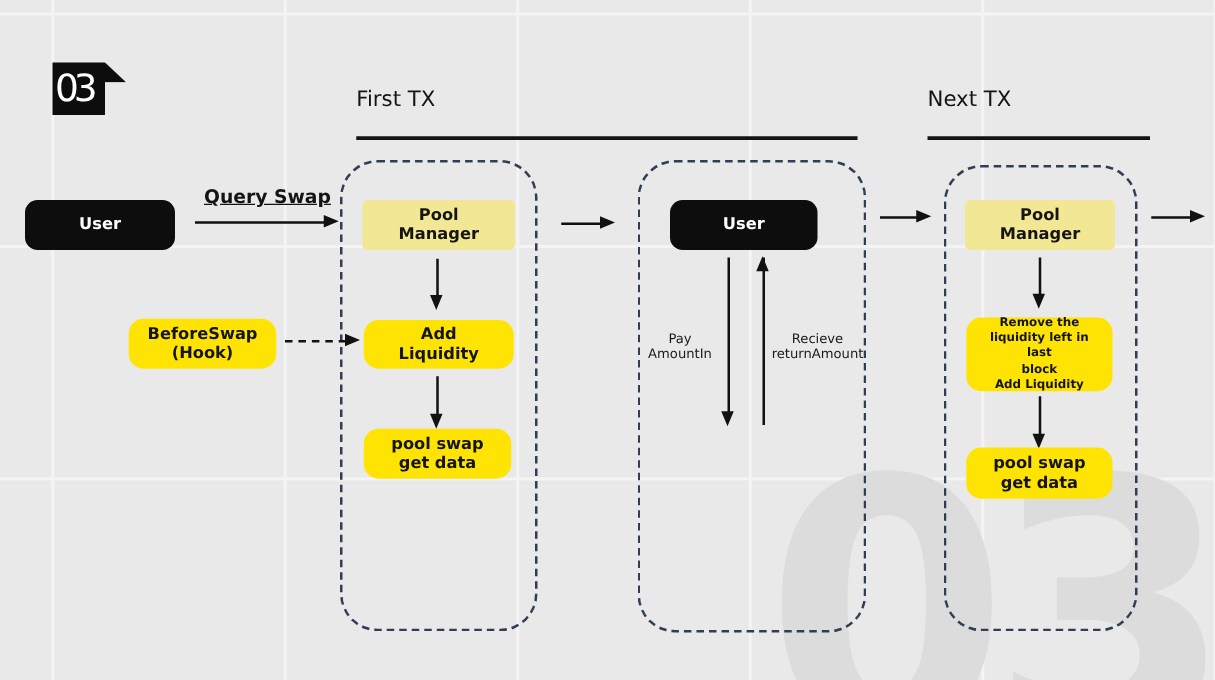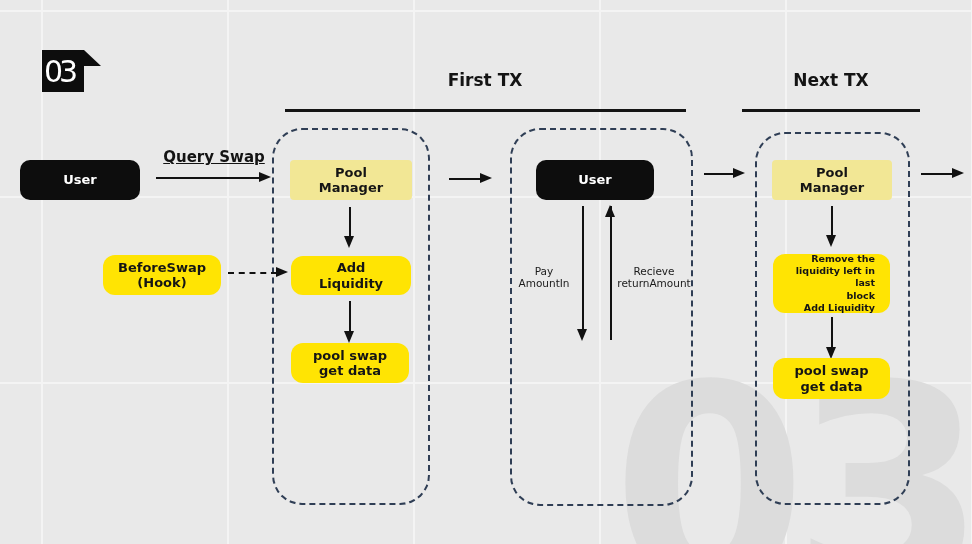--- a/index.html
+++ b/index.html
@@ -32,40 +32,40 @@
     color:#fff; font-size:30px; letter-spacing:-4px; padding-left:2px;
     font-weight:normal;
   }
   .badge-fold {
     left:84px; top:50px; width:17px; height:16px; background:#0d0d0d;
     clip-path:polygon(0 0, 100% 100%, 0 100%); z-index:2;
   }
   .title { left:88px; top:68px; font-size:31px; font-weight:600; color:#141414; z-index:2; }
 
   
-  .sec-label { font-size:17px; font-weight:700; color:#141414; text-align:center; z-index:2; }
+  .sec-label { font-size:17px; font-weight:400; color:#141414; z-index:2; }
   .sec-rule { height:3px; background:#141414; z-index:2; }
 
   
   .dashed-box {
     border:2px dashed #2f3e55; border-radius:30px; z-index:1;
   }
 
   
   .box {
     display:flex; align-items:center; justify-content:center; text-align:center;
     font-weight:bold; color:#151515; font-size:13px; line-height:1.18;
     border-radius:10px; z-index:3; padding:2px 15px;
   }
   .yellow { background:#ffe403; border-radius:12px; }
   .pale   { background:#f2e795; border-radius:4px; }
   .blackbox { background:#0d0d0d; color:#ffffff; border-radius:10px; }
   .preline { white-space:pre-line; }
   .small { font-size:10.5px; }
-  .tiny  { font-size:9.5px; line-height:1.3;text-align:right; }
+  .tiny  { font-size:9.5px; line-height:1.3; }
 
   .flow-label {
     font-weight:normal; color:#1a1a1a; text-align:center; z-index:2;margin-top:19px;
   }
   .query-label { font-size:15px; font-weight:600; color:#141414; text-align:center; z-index:2;text-decoration:underline; }
 
   
   .harrow { height:0; border-top:2.5px solid #111; z-index:2; }
   .harrow::after {
     content:''; position:absolute; right:-11px; top:-7px;

